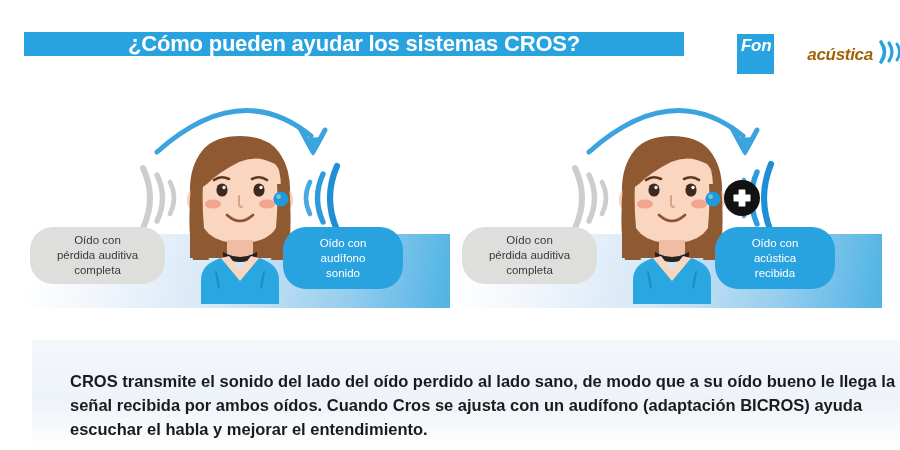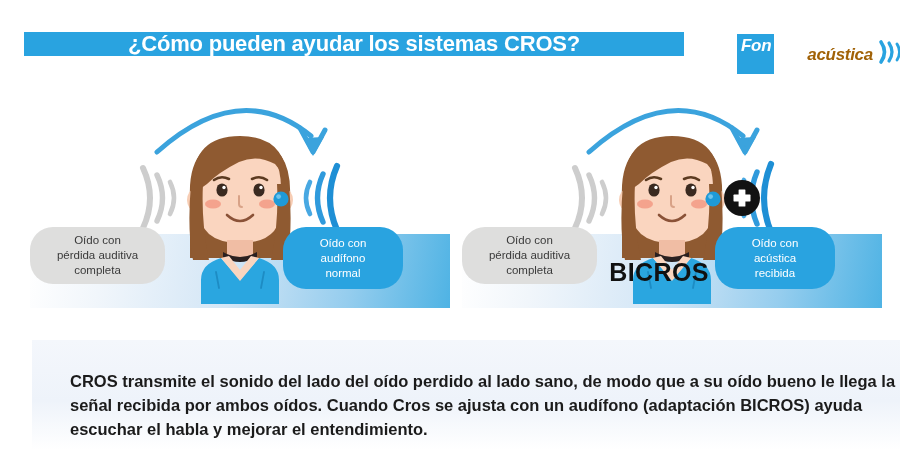--- a/index.html
+++ b/index.html
@@ -299,21 +299,21 @@
 
       <div class="label-box label-gray">
         <span>Oído con</span>
         <span>pérdida auditiva</span>
         <span>completa</span>
       </div>
 
       <div class="label-box label-blue">
         <span>Oído con</span>
         <span>audífono</span>
-        <span>normal</span>
+        <span>sonido</span>
       </div>
 
     </div>
 
     <div class="panel panel-right">
       <div class="panel-card"></div>
       <div class="panel-strip"></div>
 
       <div class="person">
         <svg width="210" height="224" viewBox="0 0 210 224">
@@ -377,21 +377,20 @@
         <span>pérdida auditiva</span>
         <span>completa</span>
       </div>
 
       <div class="label-box label-blue wide">
         <span>Oído con</span>
         <span>acústica</span>
         <span>recibida</span>
       </div>
 
-      <div class="panel-name bicros">BICROS</div>
     </div>
 
   </div>
 
   <div class="footer">
     <p class="footer-p">CROS transmite el sonido del lado del oído perdido al lado sano, de modo que a su oído bueno le llega la señal recibida por ambos oídos. Cuando Cros se ajusta con un audífono (adaptación BICROS) ayuda escuchar el habla y mejorar el entendimiento.</p>
   </div>
 
 </div>
 

